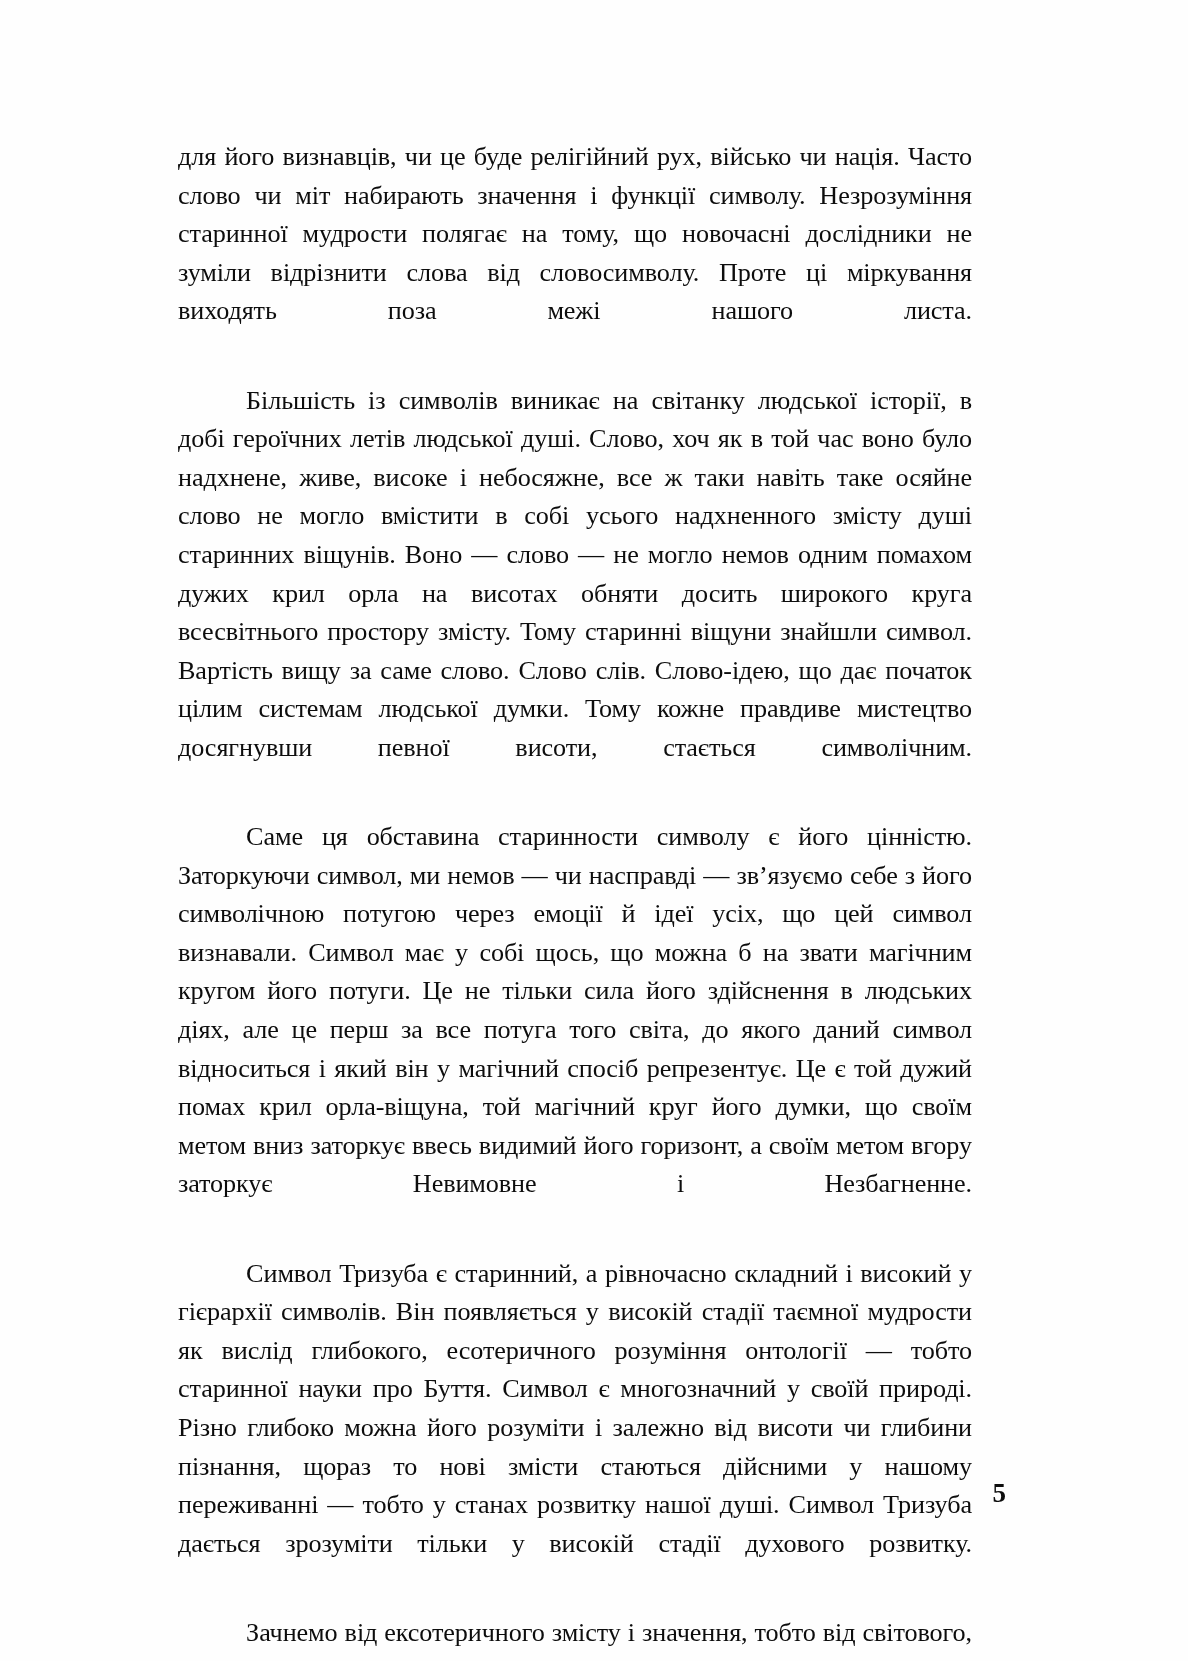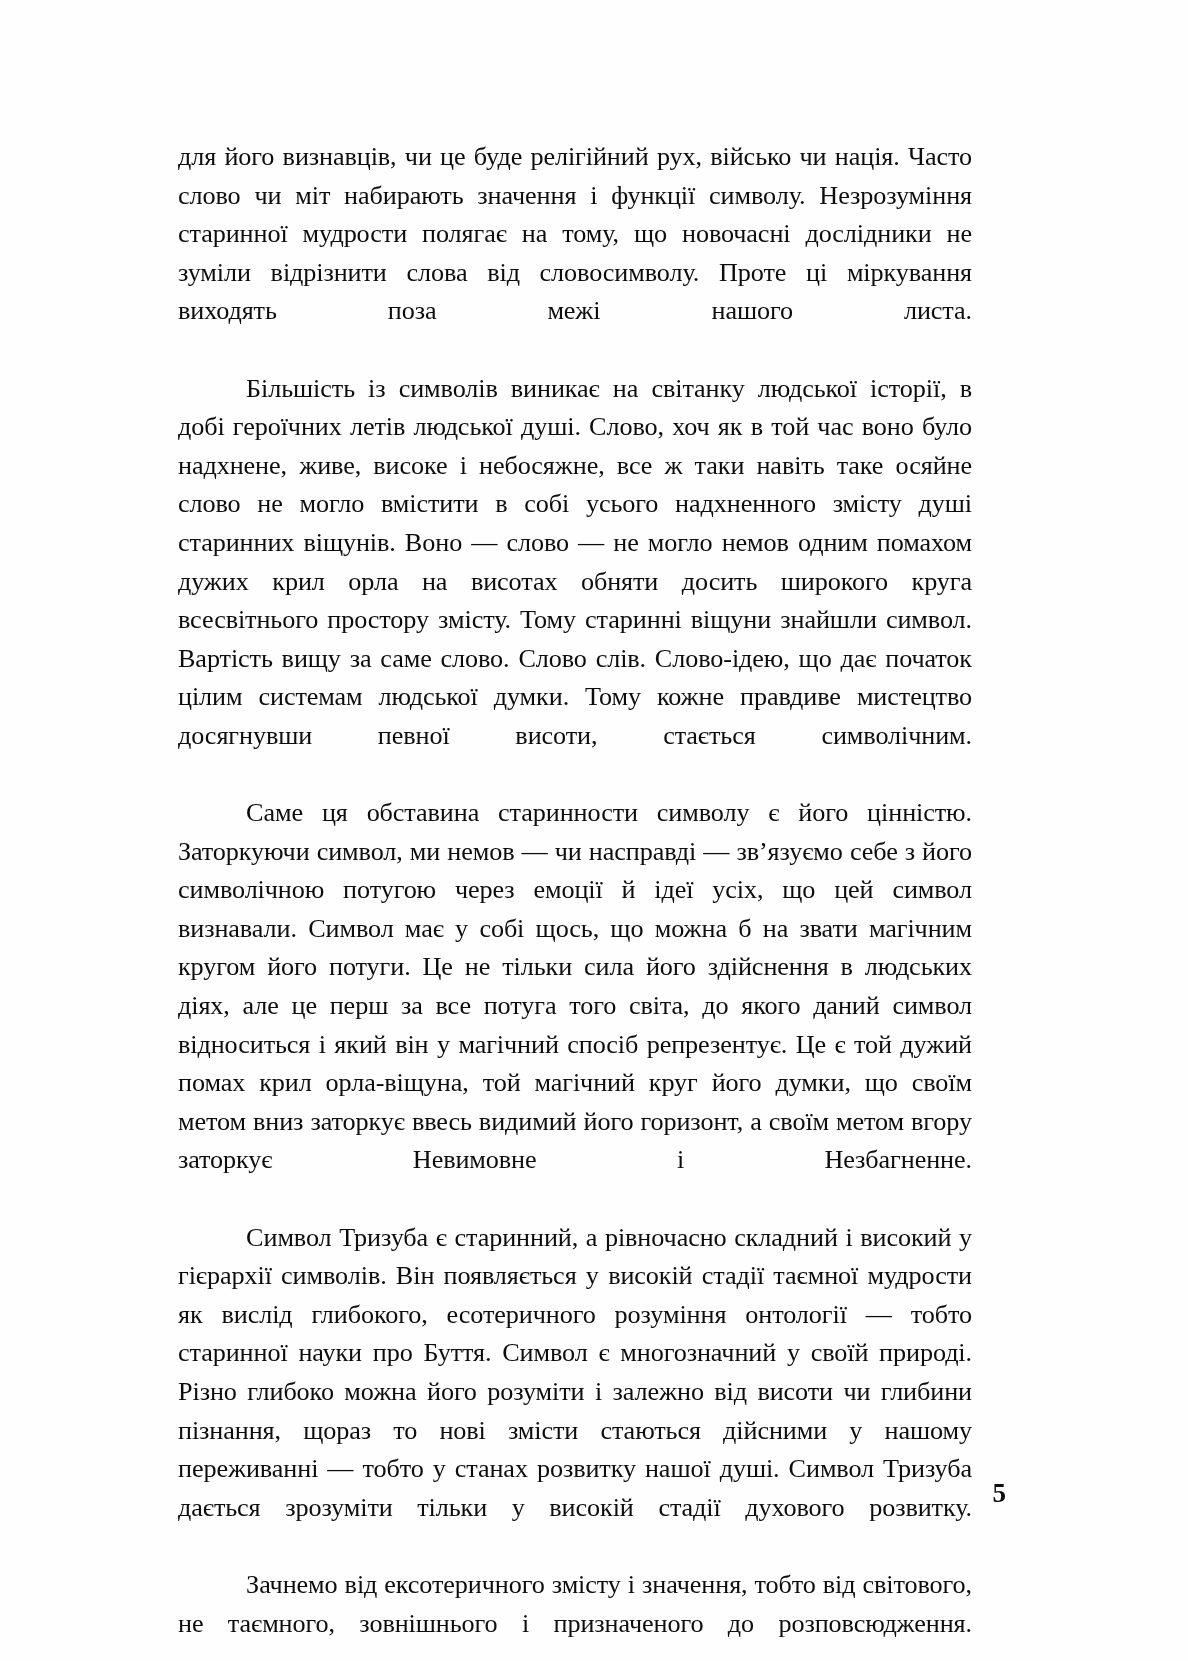--- a/index.html
+++ b/index.html
@@ -37,21 +37,21 @@
     text-align: justify;
     text-justify: inter-word;
     font-size: 26.2px;
     line-height: 38.6px;
     letter-spacing: -0.1px;
     word-spacing: 0.3px;
     text-indent: 0;
     -webkit-font-smoothing: none;
   }
   p.para + p.para {
-    margin-top: 0;
+    margin-top: 12px;
   }
   p.indent {
     text-indent: 2.6em;
   }
   
   p.para:after {
     content: "";
     display: inline-block;
     width: 100%;
   }

